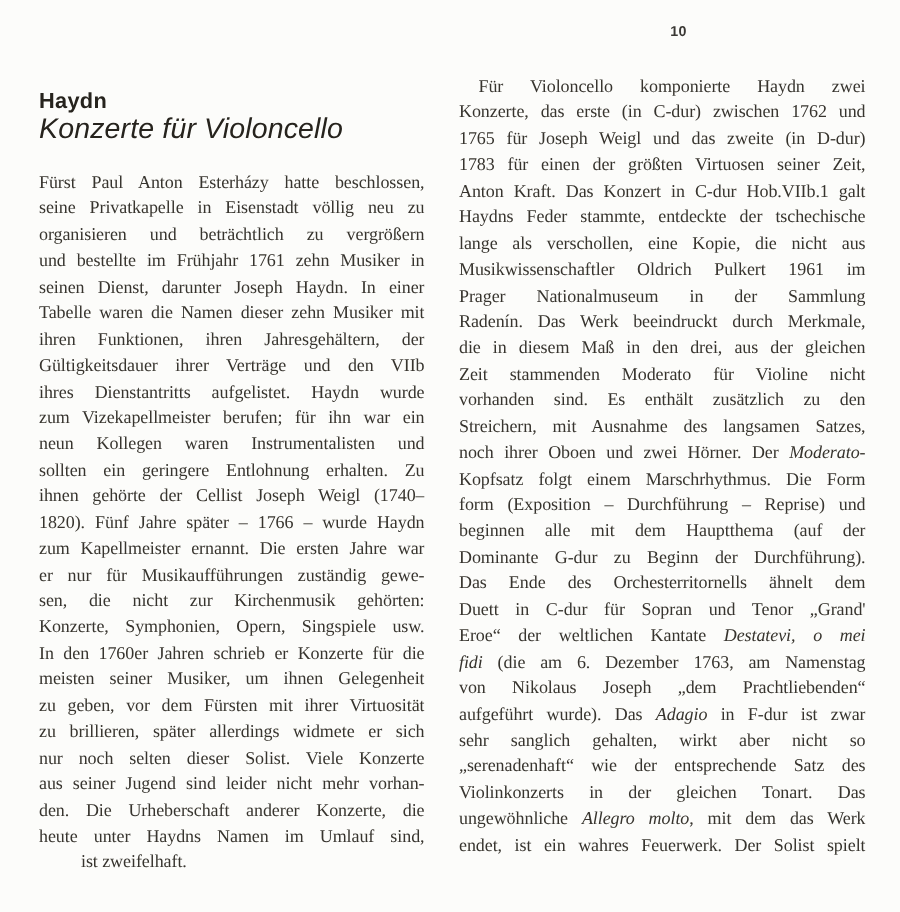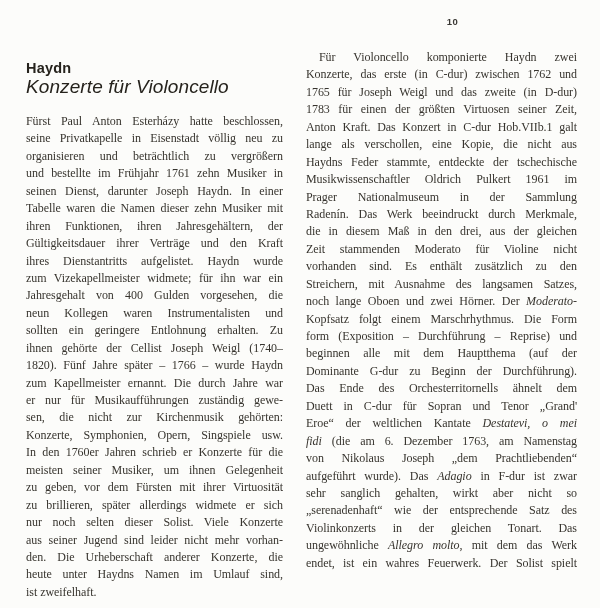--- a/index.html
+++ b/index.html
@@ -56,50 +56,49 @@
     height: 17.45px;
     line-height: 17.45px;
     font-size: 12px;
     letter-spacing: -0.05px;
     text-align: justify;
     text-align-last: justify;
     overflow: hidden;
     white-space: normal;
   }
   .line.indent   { text-indent: 13px; }
-  .line.para-end { text-align-last: left; }
+  .line.para-end { text-align-last: left; margin-left: 28px; }
   .line i { font-style: italic; }
 </style>
 </head>
 <body style="--bg: #fcfcfa; --txt: #37342e; --head: #26231d; --num: #3a3834;">
 
 <div class="page">
 
   <div class="page-number">10</div>
 
   <div class="col col-left">
     <div class="title">Haydn</div>
     <div class="subtitle">Konzerte für Violoncello</div>
     <div class="body-text" id="left-lines">
         <div class="line"><span>Fürst Paul Anton Esterházy hatte beschlossen,</span></div>
         <div class="line"><span>seine Privatkapelle in Eisenstadt völlig neu zu</span></div>
         <div class="line"><span>organisieren und beträchtlich zu vergrößern</span></div>
         <div class="line"><span>und bestellte im Frühjahr 1761 zehn Musiker in</span></div>
         <div class="line"><span>seinen Dienst, darunter Joseph Haydn. In einer</span></div>
         <div class="line"><span>Tabelle waren die Namen dieser zehn Musiker mit</span></div>
         <div class="line"><span>ihren Funktionen, ihren Jahresgehältern, der</span></div>
-        <div class="line"><span>Gültigkeitsdauer ihrer Verträge und den Kraft</span></div>
+        <div class="line"><span>Gültigkeitsdauer ihrer Verträge und den VIIb</span></div>
         <div class="line"><span>ihres Dienstantritts aufgelistet. Haydn wurde</span></div>
-        <div class="line"><span>zum Vizekapellmeister widmete; für ihn war ein</span></div>
-        <div class="line"><span>Jahresgehalt von 400 Gulden vorgesehen, die</span></div>
+        <div class="line"><span>zum Vizekapellmeister berufen; für ihn war ein</span></div>
         <div class="line"><span>neun Kollegen waren Instrumentalisten und</span></div>
         <div class="line"><span>sollten ein geringere Entlohnung erhalten. Zu</span></div>
         <div class="line"><span>ihnen gehörte der Cellist Joseph Weigl (1740–</span></div>
         <div class="line"><span>1820). Fünf Jahre später – 1766 – wurde Haydn</span></div>
-        <div class="line"><span>zum Kapellmeister ernannt. Die durch Jahre war</span></div>
+        <div class="line"><span>zum Kapellmeister ernannt. Die ersten Jahre war</span></div>
         <div class="line"><span>er nur für Musikaufführungen zuständig gewe-</span></div>
         <div class="line"><span>sen, die nicht zur Kirchenmusik gehörten:</span></div>
         <div class="line"><span>Konzerte, Symphonien, Opern, Singspiele usw.</span></div>
         <div class="line"><span>In den 1760er Jahren schrieb er Konzerte für die</span></div>
         <div class="line"><span>meisten seiner Musiker, um ihnen Gelegenheit</span></div>
         <div class="line"><span>zu geben, vor dem Fürsten mit ihrer Virtuosität</span></div>
         <div class="line"><span>zu brillieren, später allerdings widmete er sich</span></div>
         <div class="line"><span>nur noch selten dieser Solist. Viele Konzerte</span></div>
         <div class="line"><span>aus seiner Jugend sind leider nicht mehr vorhan-</span></div>
         <div class="line"><span>den. Die Urheberschaft anderer Konzerte, die</span></div>
@@ -108,30 +107,30 @@
       </div>
   </div>
 
   <div class="col col-right">
     <div class="body-text" id="right-lines">
         <div class="line indent"><span>Für Violoncello komponierte Haydn zwei</span></div>
         <div class="line"><span>Konzerte, das erste (in C-dur) zwischen 1762 und</span></div>
         <div class="line"><span>1765 für Joseph Weigl und das zweite (in D-dur)</span></div>
         <div class="line"><span>1783 für einen der größten Virtuosen seiner Zeit,</span></div>
         <div class="line"><span>Anton Kraft. Das Konzert in C-dur Hob.VIIb.1 galt</span></div>
+        <div class="line"><span>Haydns Feder stammte, entdeckte der tschechische</span></div>
         <div class="line"><span>lange als verschollen, eine Kopie, die nicht aus</span></div>
-        <div class="line"><span>Haydns Feder stammte, entdeckte der tschechische</span></div>
         <div class="line"><span>Musikwissenschaftler Oldrich Pulkert 1961 im</span></div>
         <div class="line"><span>Prager Nationalmuseum in der Sammlung</span></div>
         <div class="line"><span>Radenín. Das Werk beeindruckt durch Merkmale,</span></div>
         <div class="line"><span>die in diesem Maß in den drei, aus der gleichen</span></div>
         <div class="line"><span>Zeit stammenden Moderato für Violine nicht</span></div>
         <div class="line"><span>vorhanden sind. Es enthält zusätzlich zu den</span></div>
         <div class="line"><span>Streichern, mit Ausnahme des langsamen Satzes,</span></div>
-        <div class="line"><span>noch lange Oboen und zwei Hörner. Der </span><i>Moderato</i><span>-</span></div>
+        <div class="line"><span>noch ihrer Oboen und zwei Hörner. Der </span><i>Moderato</i><span>-</span></div>
         <div class="line"><span>Kopfsatz folgt einem Marschrhythmus. Die Form</span></div>
         <div class="line"><span>form (Exposition – Durchführung – Reprise) und</span></div>
         <div class="line"><span>beginnen alle mit dem Hauptthema (auf der</span></div>
         <div class="line"><span>Dominante G-dur zu Beginn der Durchführung).</span></div>
         <div class="line"><span>Das Ende des Orchesterritornells ähnelt dem</span></div>
         <div class="line"><span>Duett in C-dur für Sopran und Tenor „Grand'</span></div>
         <div class="line"><span>Eroe“ der weltlichen Kantate </span><i>Destatevi, o mei</i></div>
         <div class="line"><i>fidi</i><span> (die am 6. Dezember 1763, am Namenstag</span></div>
         <div class="line"><span>von Nikolaus Joseph „dem Prachtliebenden“</span></div>
         <div class="line"><span>aufgeführt wurde). Das </span><i>Adagio</i><span> in F-dur ist zwar</span></div>

